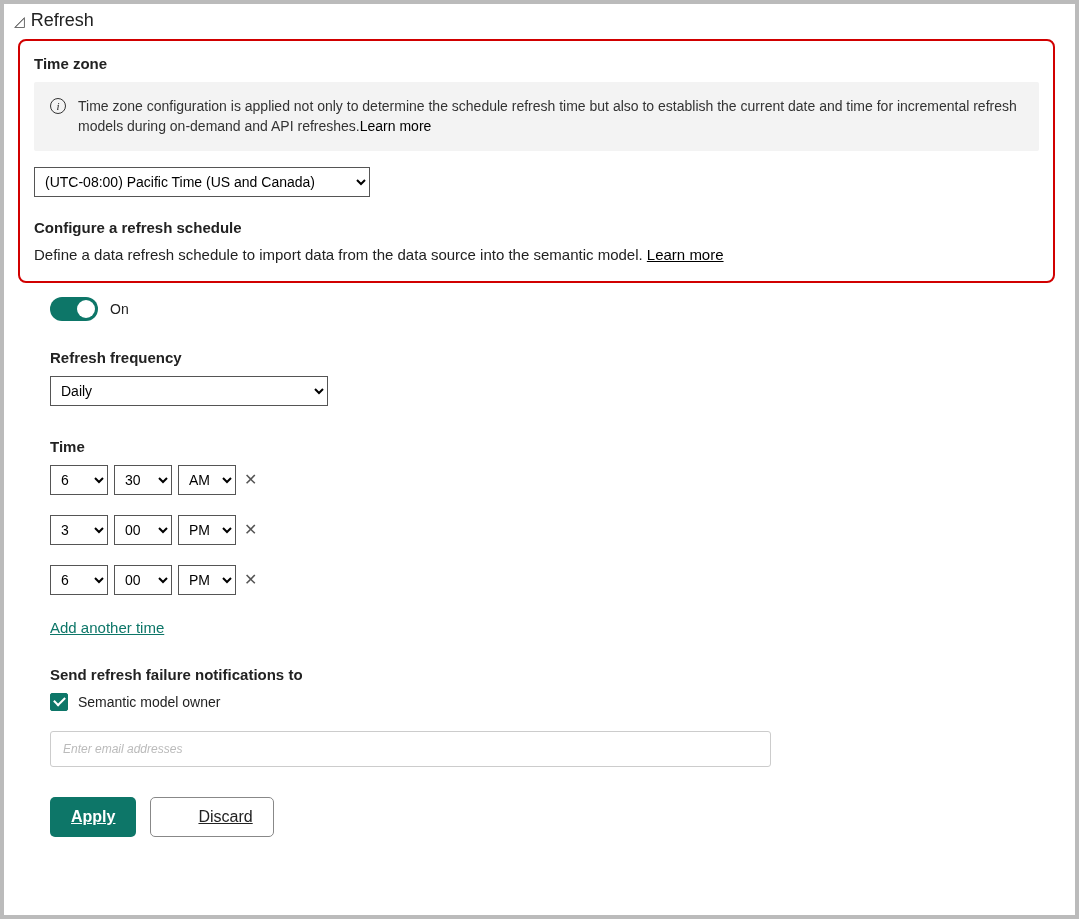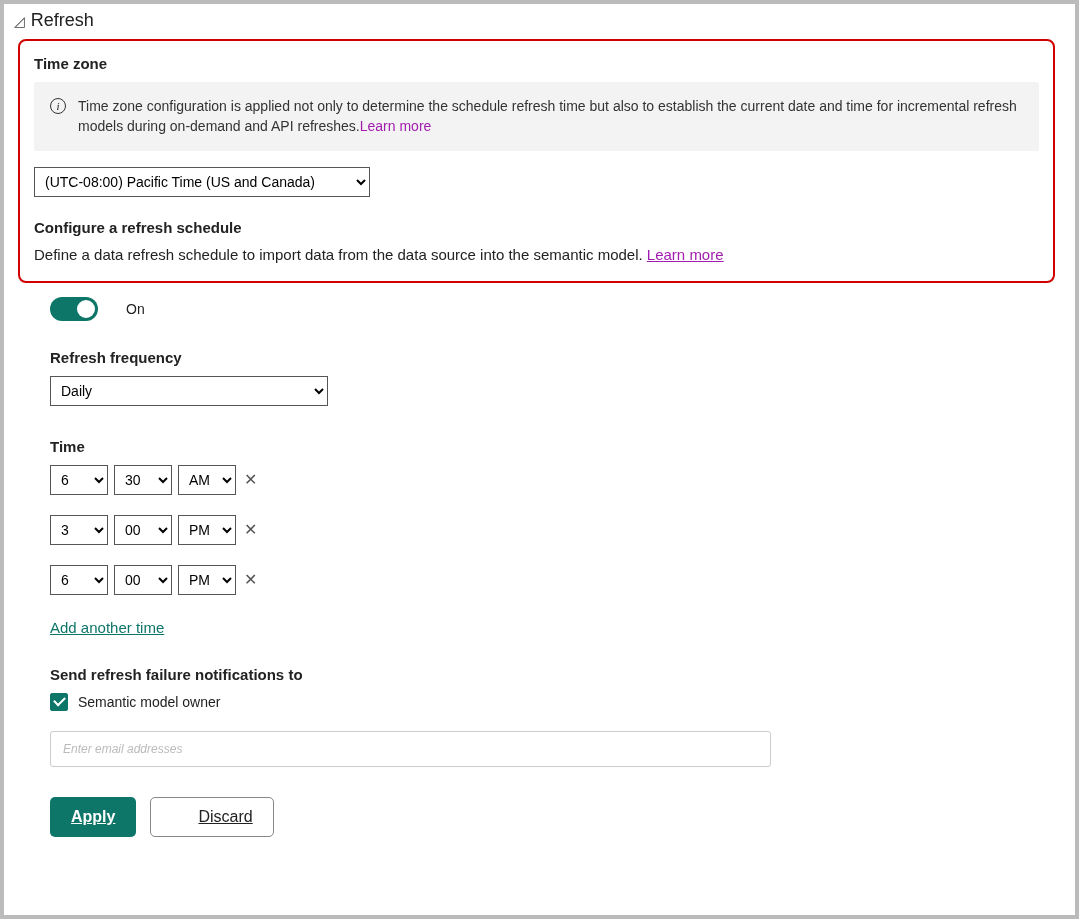--- a/index.html
+++ b/index.html
@@ -62,21 +62,21 @@
     text-align: center;
     font-style: italic;
     font-family: Georgia, serif;
     margin-top: 2px;
   }
   .info-text {
     color: #333;
     line-height: 1.45;
   }
   .link {
-    color: #a21caf;
+    color: #000000;
     text-decoration: underline;
     cursor: pointer;
   }
   .link.nounder { text-decoration: none; }
   select {
     font-family: inherit;
     font-size: 14px;
     padding: 5px 6px;
     border: 1px solid #555;
     background: #fff;
@@ -87,21 +87,21 @@
     margin: 8px 0 0 0;
     font-size: 15px;
     color: #222;
   }
   .body-section {
     padding: 14px 20px 0 36px;
   }
   .toggle-row {
     display: flex;
     align-items: center;
-    gap: 28px;
+    gap: 12px;
     margin-bottom: 28px;
   }
   .toggle {
     width: 48px; height: 24px;
     background: #0d7668;
     border-radius: 12px;
     position: relative;
     cursor: pointer;
   }
   .toggle .knob {

